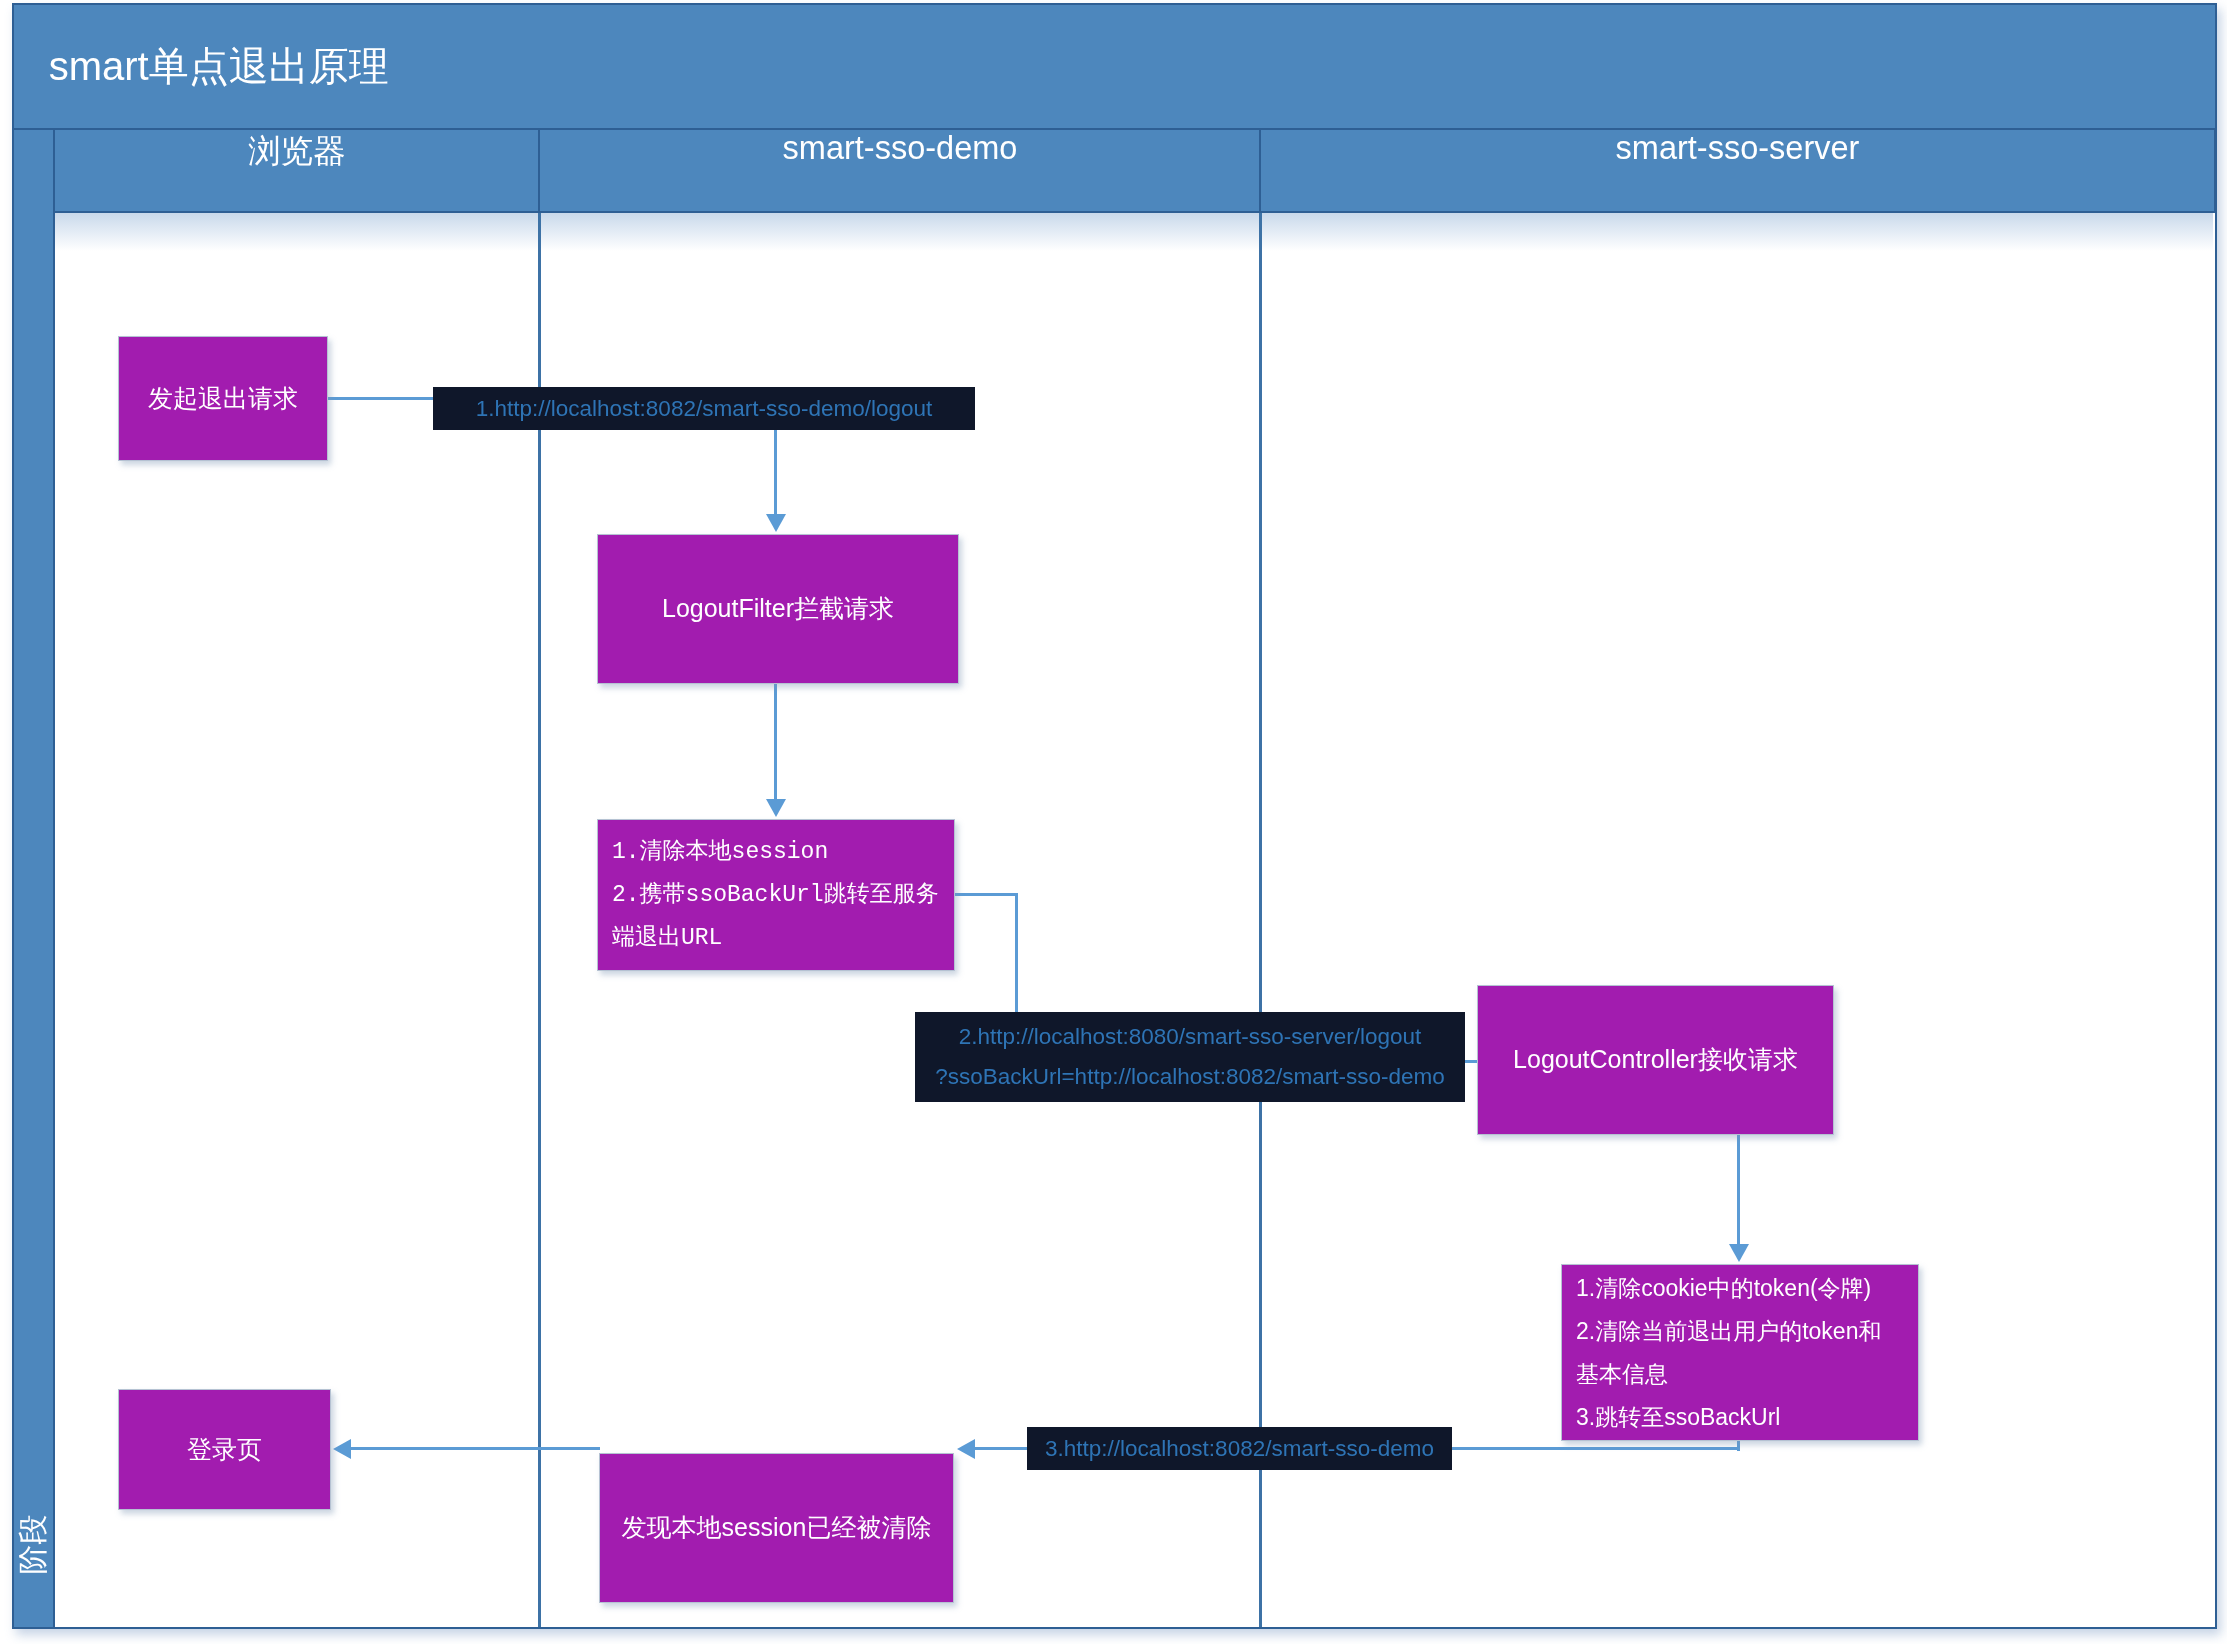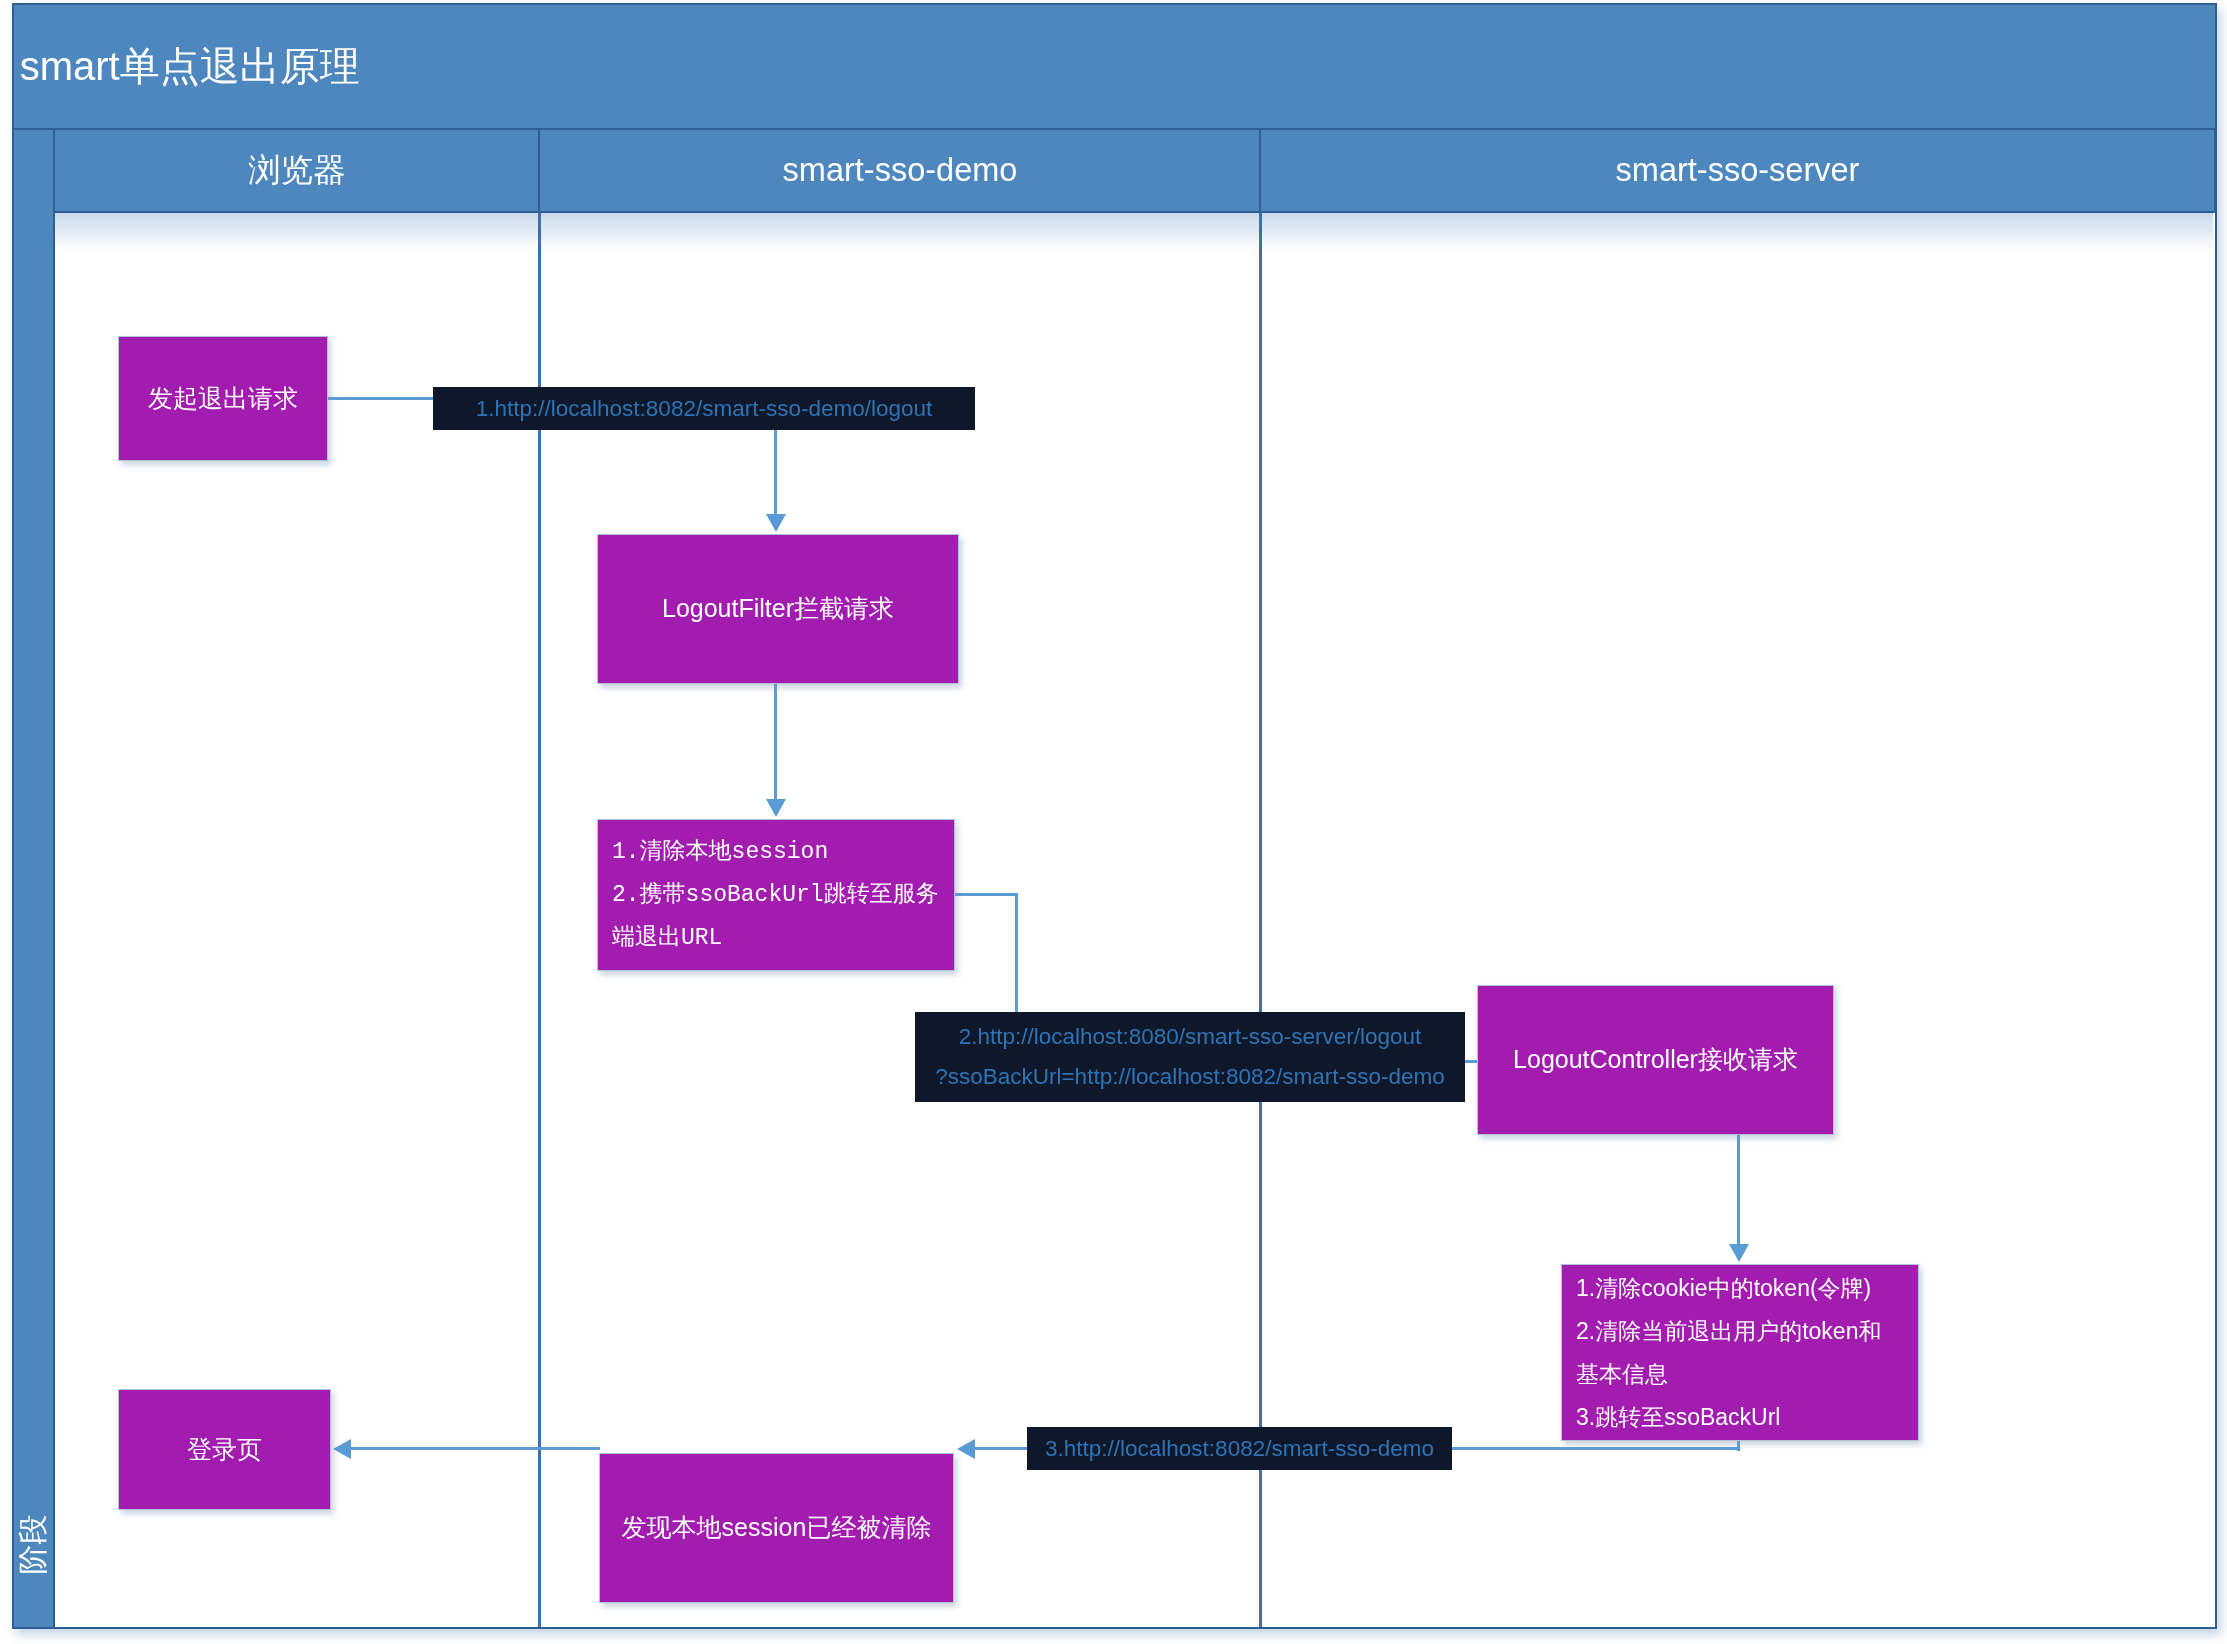--- a/index.html
+++ b/index.html
@@ -6,30 +6,30 @@
   body{font-family:"Liberation Sans","DejaVu Sans",sans-serif;}
   #canvas{position:relative;width:2227px;height:1645px;background:#ffffff;overflow:hidden;}
 
   
   .frame{position:absolute;left:11.7px;top:3.3px;width:2205px;height:1626px;
          border:2.5px solid #2e5f94;box-sizing:border-box;
          box-shadow:4.2px 5.8px 10px rgba(130,160,200,.45);}
   .title-band{position:absolute;left:11.7px;top:3.3px;width:2205px;height:127px;
          background:#4d87bd;border:2.5px solid #2e5f94;box-sizing:border-box;
          display:flex;align-items:center;}
-  .title-band span{color:#ffffff;font-size:40px;padding-left:6px;white-space:nowrap;text-align:center;}
+  .title-band span{color:#ffffff;font-size:40px;padding-left:35px;white-space:nowrap;text-align:center;}
   .stage-strip{position:absolute;left:11.7px;top:128px;width:43px;height:1501px;
          background:#4d87bd;border:2.5px solid #2e5f94;box-sizing:border-box;}
   .stage-inner{position:absolute;left:0;bottom:20px;width:38px;height:125px;
          display:flex;align-items:center;justify-content:center;}
   .stage-inner span{transform:rotate(-90deg);white-space:nowrap;color:#fff;font-size:30px;}
 
   .lane-header{position:absolute;top:128px;height:85px;background:#4d87bd;
          border:2.5px solid #2e5f94;box-sizing:border-box;
-         display:flex;align-items:center;justify-content:center;
+         display:flex;justify-content:center;
          color:#ffffff;font-size:32.5px;}
   .lh1{left:53px;width:488px;}
   .lh2{left:538px;width:724px;}
   .lh3{left:1259px;width:957px;}
 
   .grad{position:absolute;left:55px;top:213px;width:2158px;height:38px;
         background:linear-gradient(#c9d9eb,rgba(255,255,255,0));}
   .divider{position:absolute;top:213px;height:1414px;width:2.5px;background:#3d72a6;}
   .dv1{left:538px;} .dv2{left:1259px;}
 

